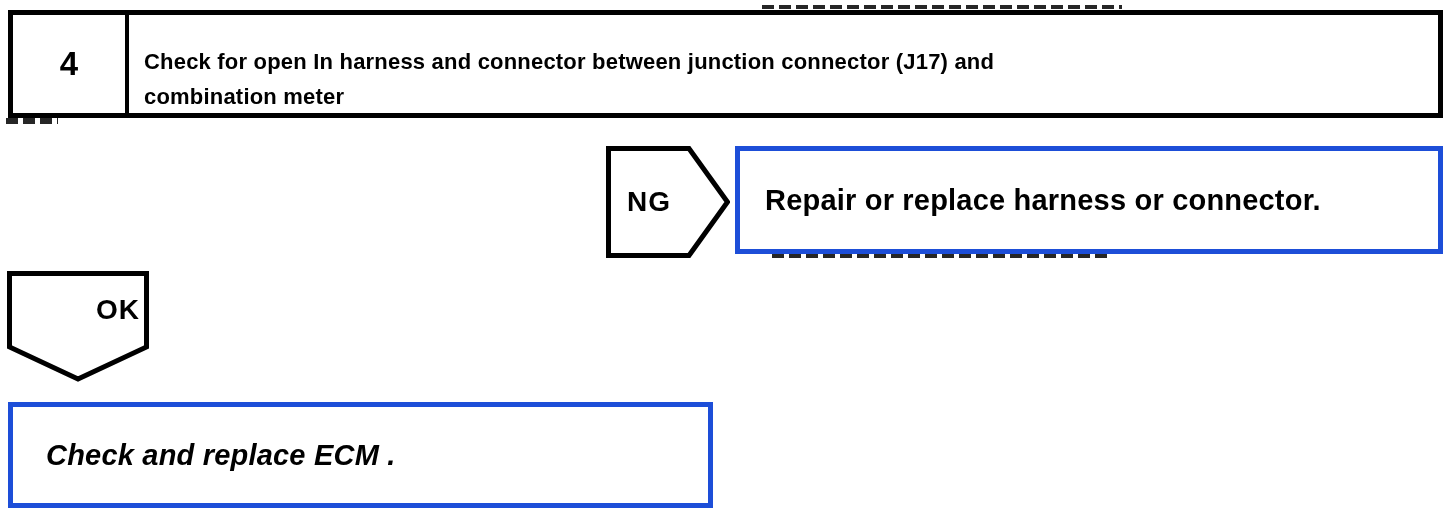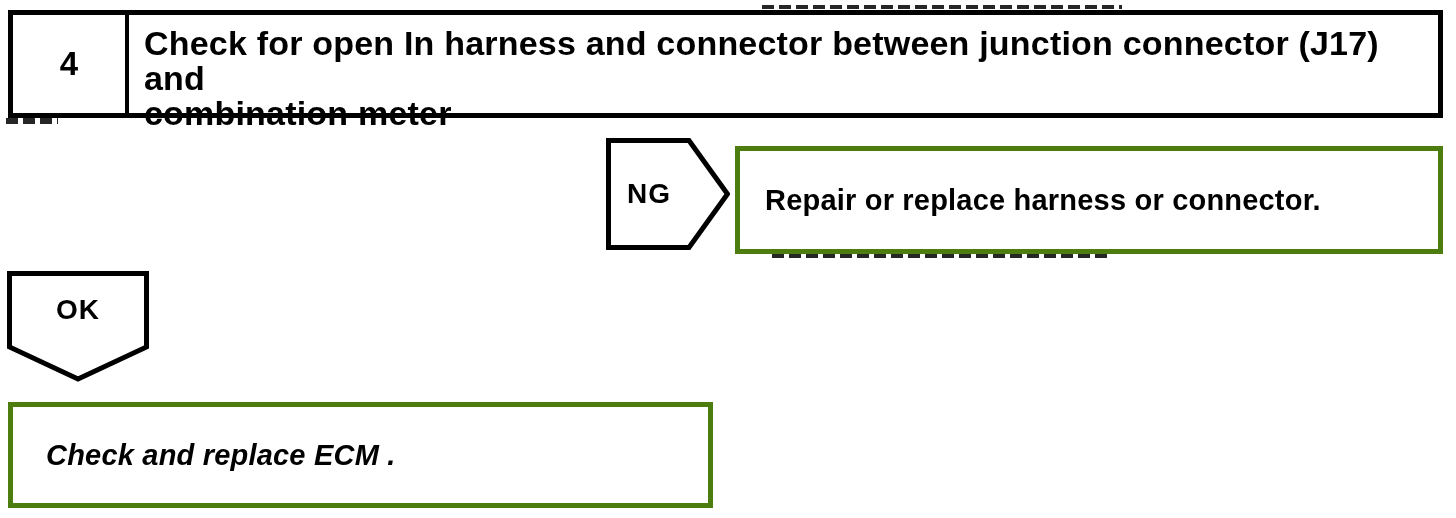--- a/index.html
+++ b/index.html
@@ -34,47 +34,47 @@
     flex: 0 0 auto;
     width: 112px;
     border-right: 4px solid #000;
     display: flex;
     align-items: center;
     justify-content: center;
     font-size: 33px;
   }
   .step-text {
     flex: 1;
-    padding: 11px 12px 0 15px;
-    font-size: 34px;
+    padding: 29px 12px 0 15px;
+    font-size: 22px;
     line-height: 35px;
     white-space: pre-line;
     letter-spacing: 0.2px;
   }
 
   
   .pentagon { position: absolute; }
   .pentagon svg { display: block; }
   .pent-label {
     position: absolute;
     display: flex;
     align-items: center;
     justify-content: center;
     font-size: 28px;
     letter-spacing: 1px;
   }
-  .ng-pent { left: 606px; top: 138px; width: 124px; height: 112px; }
+  .ng-pent { left: 606px; top: 146px; width: 124px; height: 112px; }
   .ng-pent .pent-label { left: 0; top: 0; width: 86px; height: 112px; }
   .ok-pent { left: 7px; top: 271px; width: 142px; height: 112px; }
-  .ok-pent .pent-label { left: 0; top: 0; width: 142px; height: 78px; }
+  .ok-pent .pent-label { left: 0; top: 0; width: 142px; height: 78px; padding-left: 40px; }
 
   
   .action-box {
     position: absolute;
-    border: 5px solid #4d7c0f;
+    border: 5px solid #1d4ed8;
     box-sizing: border-box;
     background: #fff;
     display: flex;
     align-items: center;
     font-size: 29px;
     letter-spacing: 0.2px;
   }
   .ng-action { left: 735px; top: 146px; width: 708px; height: 108px; padding-left: 25px; }
   .ok-action { left: 8px;  top: 402px; width: 705px; height: 106px; padding-left: 33px; font-style: italic; }
 

